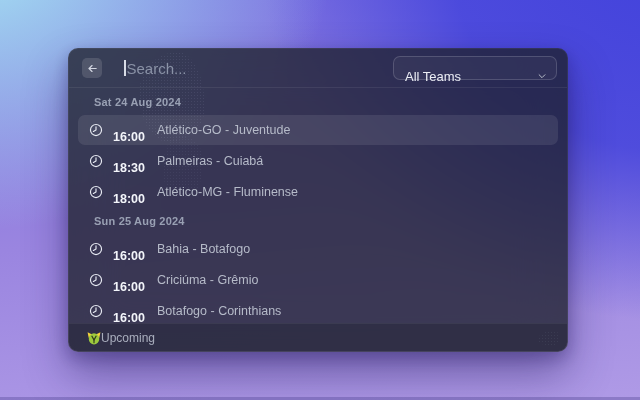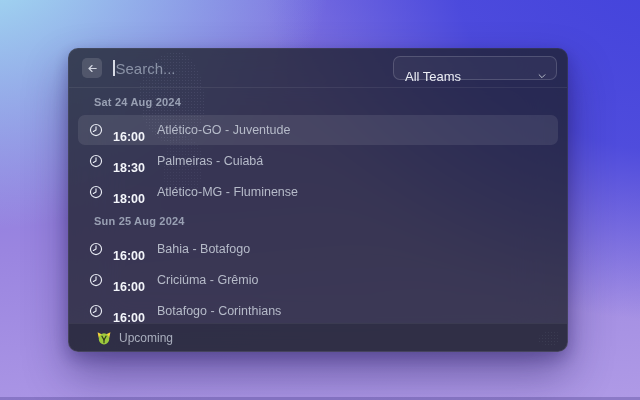--- a/index.html
+++ b/index.html
@@ -21,21 +21,21 @@
   .noise{position:absolute;pointer-events:none;
     background-image:radial-gradient(rgba(205,220,240,0.55) 0.8px, transparent 0.9px);
     background-size:3px 3px;}
   .noise-a{left:70px;top:3px;width:66px;height:90px;opacity:.16;
     border-radius:58% 42% 55% 45%/46% 62% 38% 54%;}
   .noise-b{left:94px;top:86px;width:40px;height:62px;opacity:.10;
     border-radius:45% 55% 40% 60%/55% 45% 60% 40%;}
   .noise-c{right:7px;bottom:5px;width:22px;height:15px;opacity:.13;
     border-radius:60% 40% 30% 70%/60% 30% 70% 40%;}
   .header{height:38px;flex:none;display:flex;align-items:center;
-    padding:0 10px 0 13px;gap:11px;border-bottom:1px solid rgba(255,255,255,0.07);}
+    padding:0 10px 0 13px;gap:22px;border-bottom:1px solid rgba(255,255,255,0.07);}
   .back-btn{width:20px;height:20px;flex:none;border-radius:5px;
     background:rgba(255,255,255,0.13);display:flex;align-items:center;
     justify-content:center;cursor:pointer;}
   .back-btn svg{width:11px;height:11px;stroke:#d2d6e0;stroke-width:2.6;
     fill:none;stroke-linecap:round;stroke-linejoin:round;}
   .search-wrap{flex:1;display:flex;align-items:center;min-width:0;}
   .caret{width:1.5px;height:16px;background:#d8dce6;flex:none;margin-right:1px;}
   .search-input{flex:1;min-width:0;background:transparent;border:none;outline:none;
     font-size:15px;color:#e8ebf3;font-family:inherit;padding:0;}
   .search-input::placeholder{color:#8a92a6;opacity:1;}
@@ -50,22 +50,22 @@
   .section-date{font-size:11px;font-weight:600;color:#99a0b3;
     letter-spacing:.2px;margin:8px 16px 6px;height:13px;line-height:13px;}
   .rows{display:flex;flex-direction:column;gap:1px;}
   .row{height:30px;flex:none;display:flex;align-items:center;gap:10px;
     padding:0 11px;border-radius:7px;cursor:pointer;}
   .row.selected{background:rgba(255,255,255,0.09);}
   .row svg.clock{width:14px;height:14px;flex:none;stroke:#e6e9f1;
     stroke-width:2;fill:none;stroke-linecap:round;stroke-linejoin:round;}
   .time{font-size:12.5px;font-weight:700;color:#f3f5fa;flex:none;margin-right:2px;margin-top:14px;}
   .fixture{font-size:12.5px;color:#b6bbc9;white-space:nowrap;}
-  .footer{height:27px;flex:none;display:flex;align-items:center;gap:8px;
-    padding:0 28px;background:rgba(10,12,20,0.22);
+  .footer{height:27px;flex:none;display:flex;align-items:center;
+    padding:0 18px;background:rgba(10,12,20,0.22);
     border-top:1px solid rgba(255,255,255,0.06);position:relative;}
   .footer svg{width:14px;height:14px;flex:none;}
   .footer-label{font-size:12px;font-weight:500;color:#a9aebd;}
 </style>
 </head>
 <body>
 
 <div class="bg">
   <div class="bg-bottom-edge"></div>
 

